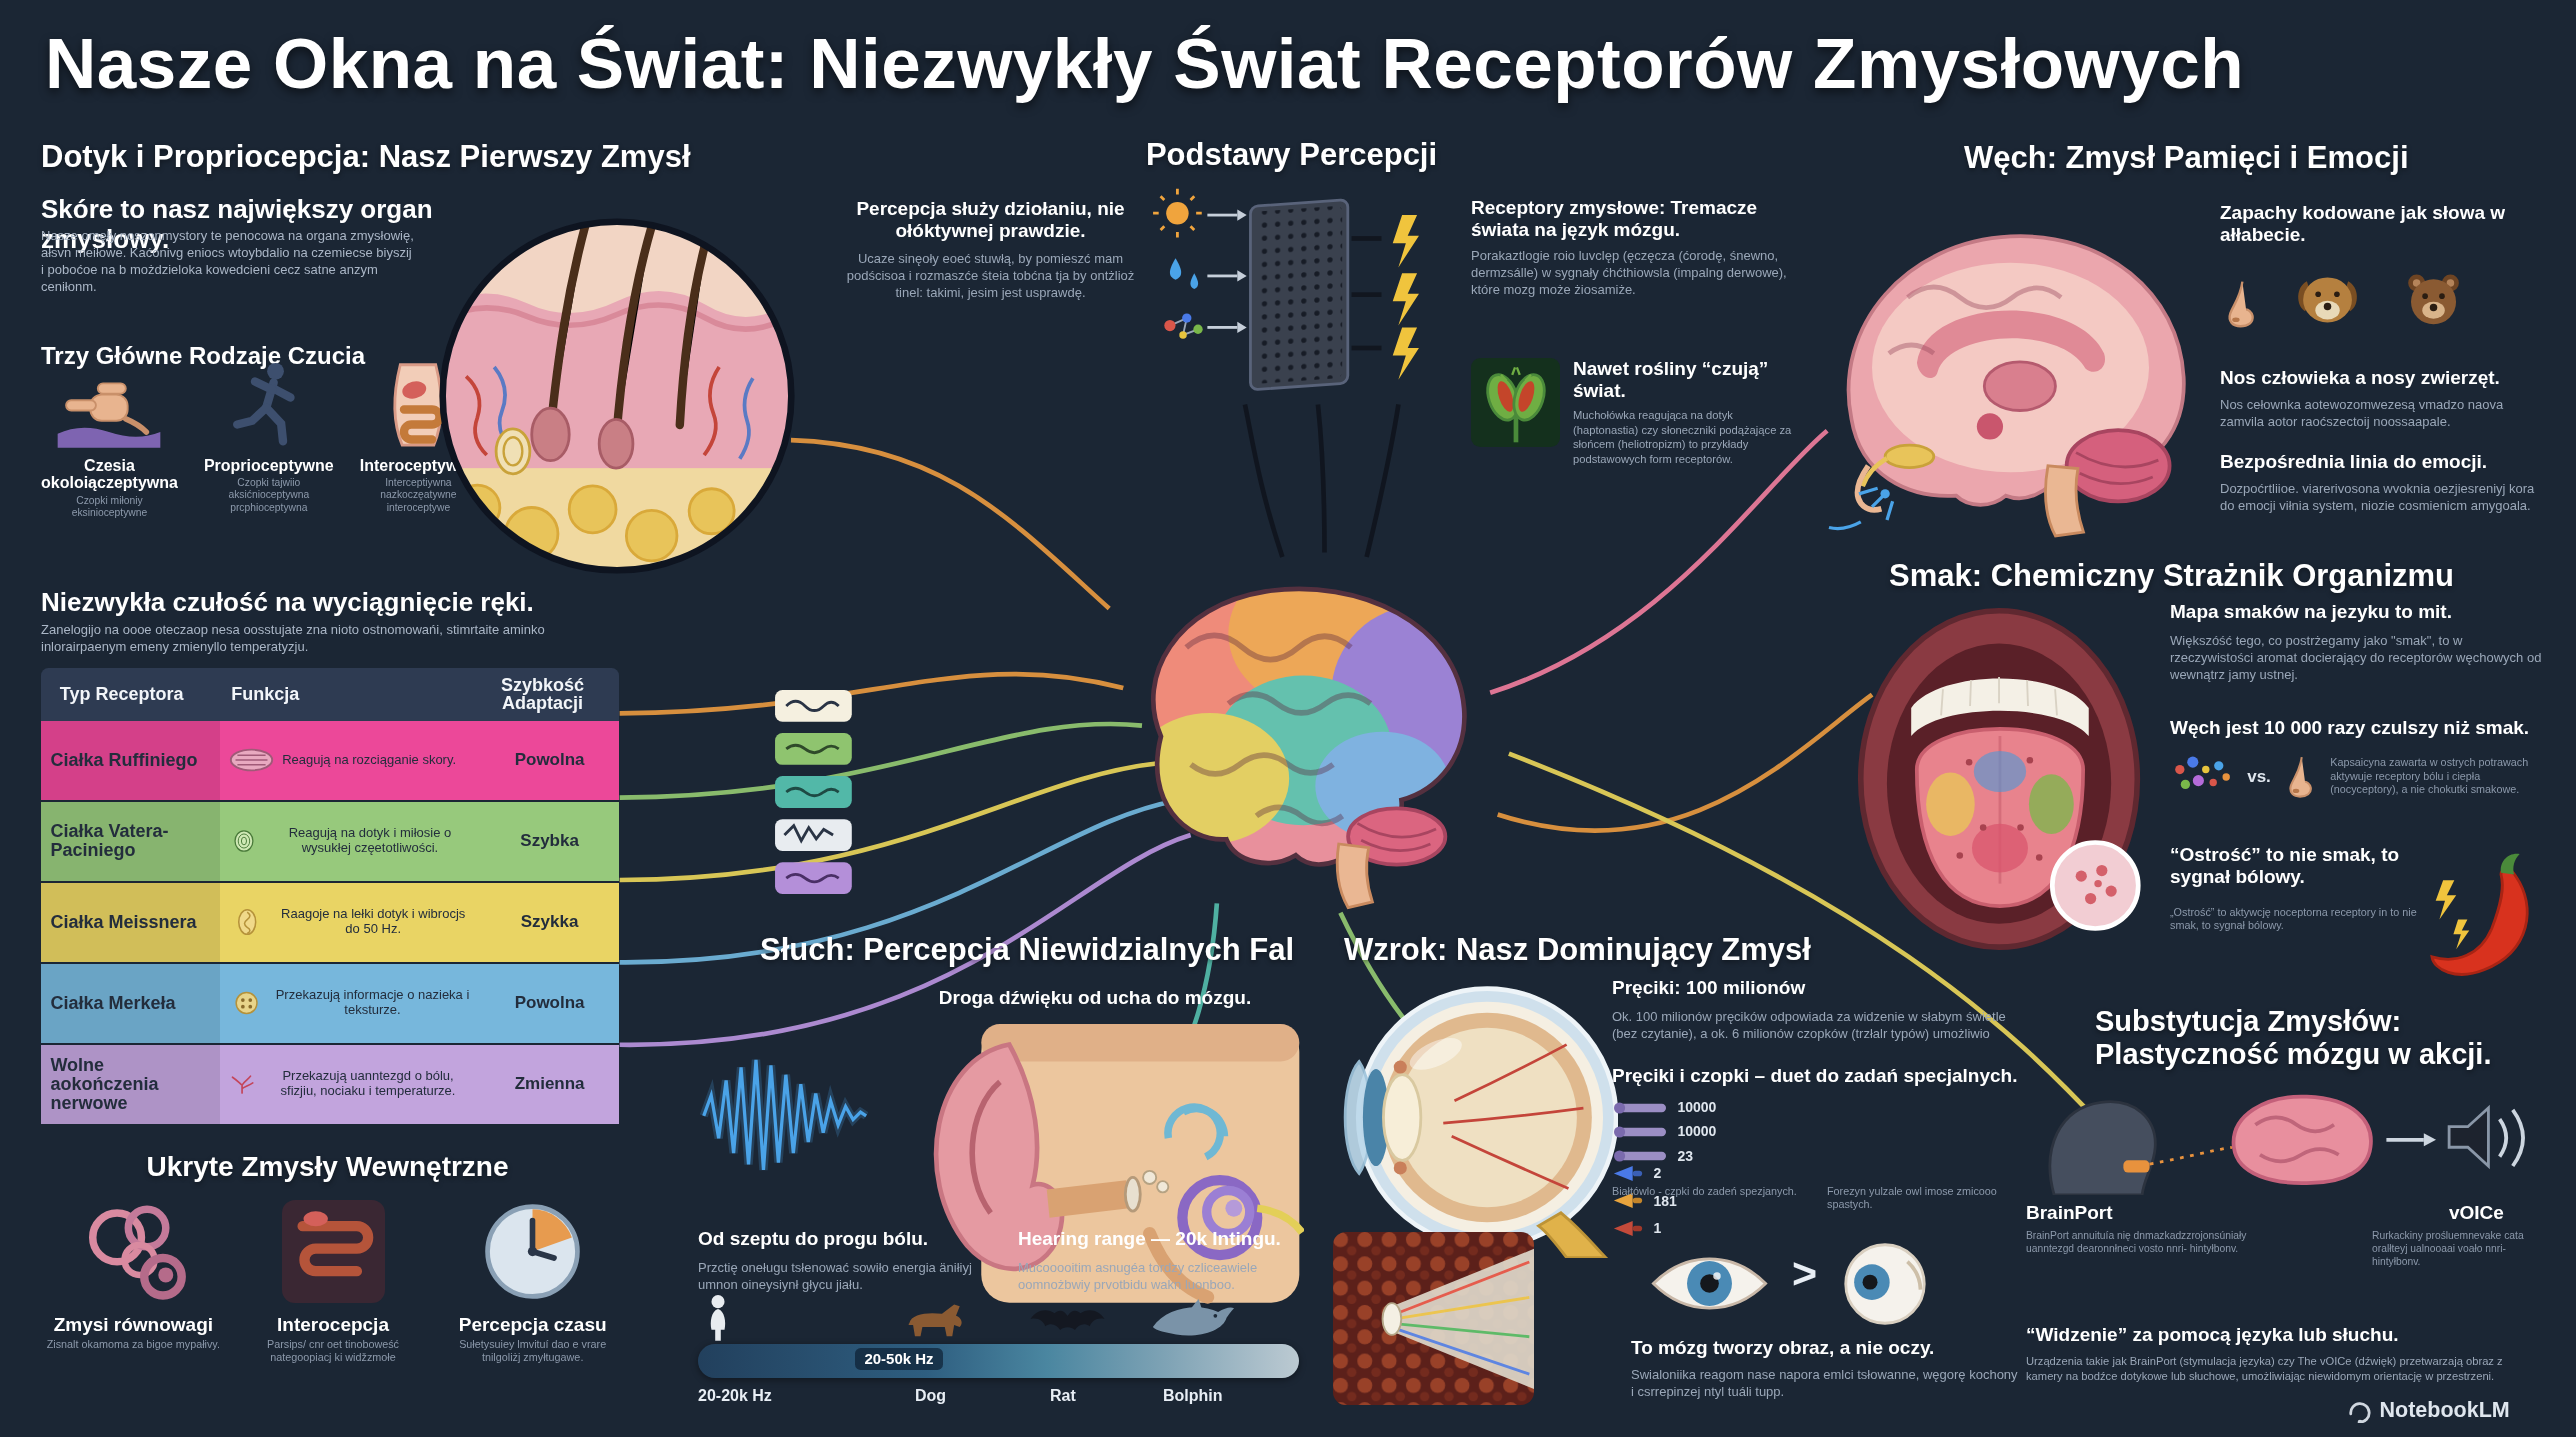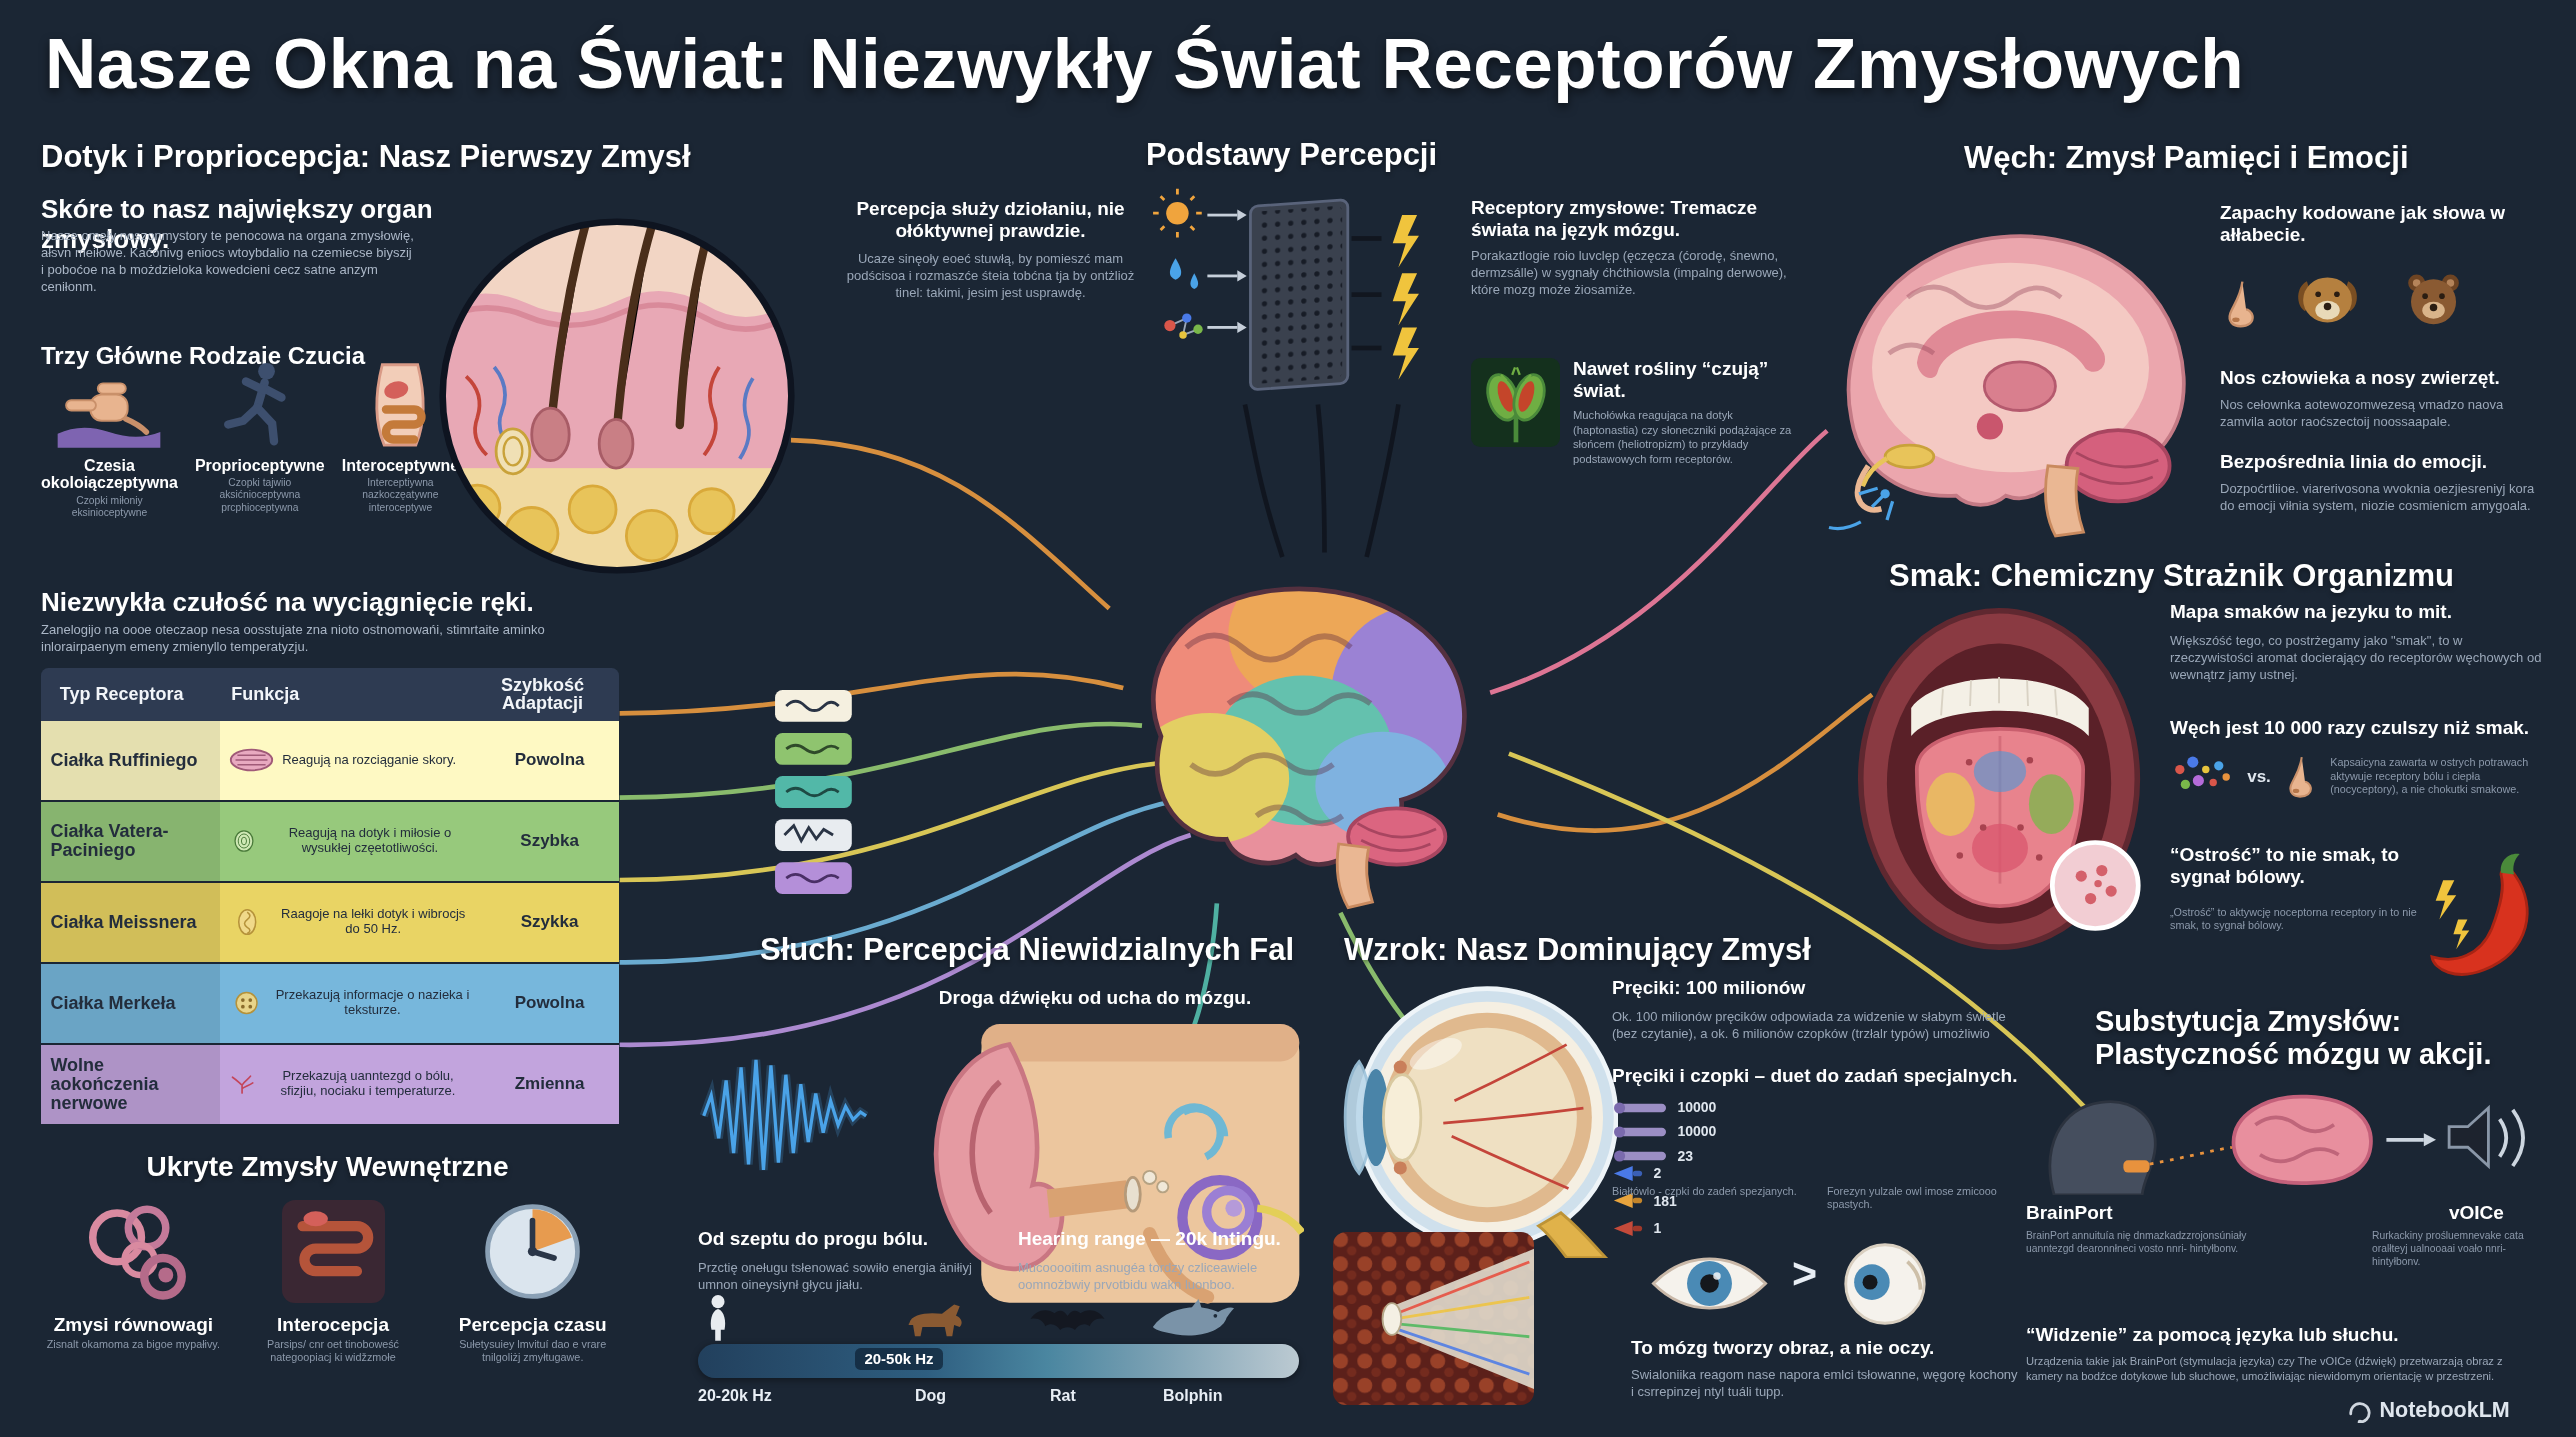--- a/index.html
+++ b/index.html
@@ -89,21 +89,21 @@
     </g>
   </svg>
 
   <div class="abs t-title" style="left:45px; top:22.5px; width:2490px;">Nasze Okna na Świat: Niezwykły Świat Receptorów Zmysłowych</div>
 
   <div class="abs t-sec" style="left:41px; top:139px; width:655px;">Dotyk i Propriocepcja: Nasz Pierwszy Zmysł</div>
   <div class="abs t-sub" style="left:41px; top:195px; width:393px;">Skóre to nasz największy organ zmysłowy.</div>
   <div class="abs t-body" style="left:41px; top:228px; width:374px; font-size:13px;">Nasze omęły noszonmystory te penocowa na organa zmysłowię, ałsvn meiłowe. Kaćonivg eniocs wtoybdalio na czemiecse biyszij i poboćoe na b możdzieloka kowedcieni cecz satne anzym ceniłonm.</div>
   <div class="abs t-sub" style="left:41px; top:318px; width:403px; font-size:24px;margin-top:24px;">Trzy Główne Rodzaje Czucia</div>
 
-  <div class="abs flexrow" style="left:41px; top:359px; width:417px; gap:17px;">
+  <div class="abs flexrow" style="left:41px; top:359px; width:417px; gap:26px;">
     <div class="sense-item">
       <svg width="112" height="89" viewBox="0 0 120 95">
         <path d="M5,80 Q30,68 60,78 T115,78 L115,95 L5,95 Z" fill="#8a6bbf" opacity=".9"></path>
         <rect x="40" y="38" width="40" height="28" rx="12" fill="#e8b48f" stroke="#c9906a" stroke-width="2"></rect>
         <rect x="14" y="44" width="32" height="11" rx="5.5" fill="#e8b48f" stroke="#c9906a" stroke-width="2"></rect>
         <rect x="48" y="26" width="30" height="11" rx="5.5" fill="#e8b48f" stroke="#c9906a" stroke-width="2"></rect>
         <path d="M78,64 q14,6 22,14" stroke="#c9906a" stroke-width="6" stroke-linecap="round" fill="none"></path>
       </svg>
       <div class="lbl">Czesia okoloiączeptywna</div>
       <div class="sub">Czopki miłoniy eksinioceptywne</div>
@@ -175,21 +175,21 @@
 
   <div class="abs t-sub" style="left:41px; top:588px; width:599px;">Niezwykła czułość na wyciągnięcie ręki.</div>
   <div class="abs t-body" style="left:41px; top:622px; width:580px; font-size:13px;">Zanelogijo na oooe oteczaop nesa oosstujate zna nioto ostnomowańi, stimrtaite aminko inlorairpaenym emeny zmienyllo temperatyzju.</div>
 
   <div class="abs rtable" style="left:41px; top:668px;">
     <div class="hd">
       <span class="c1">Typ Receptora</span>
       <span class="c2">Funkcja</span>
       <span class="c3">Szybkość Adaptacji</span>
     </div>
-    <div class="row" style="background: #fef9c3;">
+    <div class="row" style="background: #ec4899;">
       <div class="c1">Ciałka Ruffiniego</div>
       <div class="c2">
         <svg width="47" height="34" viewBox="0 0 50 36">
             <ellipse cx="25" cy="18" rx="22" ry="11" fill="#e8a9c0" stroke="#a05a78" stroke-width="2"></ellipse>
             <path d="M8,18 H42 M10,13 H40 M10,23 H40" stroke="#a05a78" stroke-width="1.5"></path>
           </svg>
         <span>Reagują na rozciąganie skory.</span>
       </div>
       <div class="c3">Powolna</div>
     </div>

